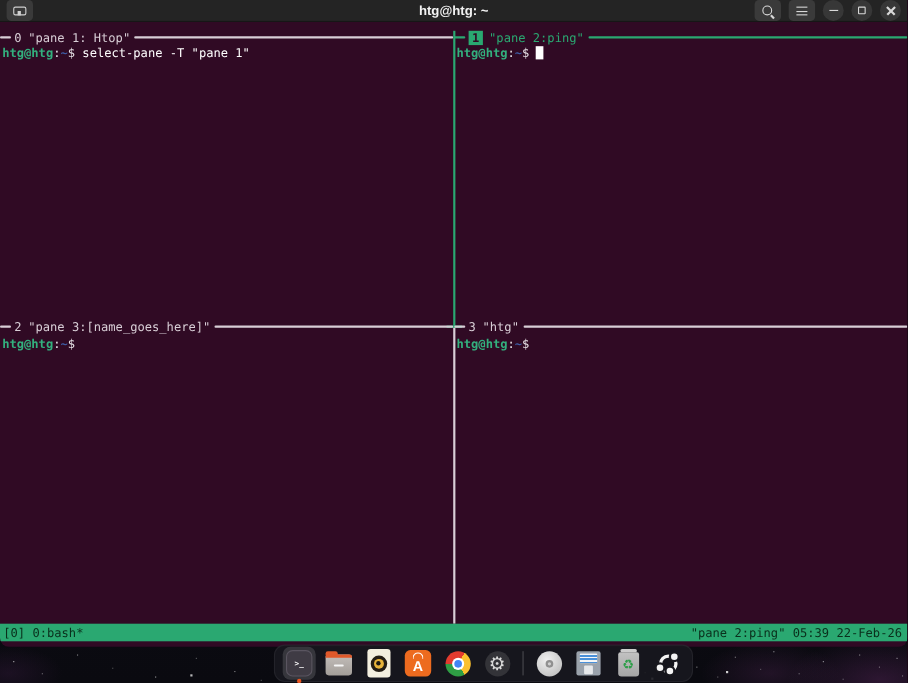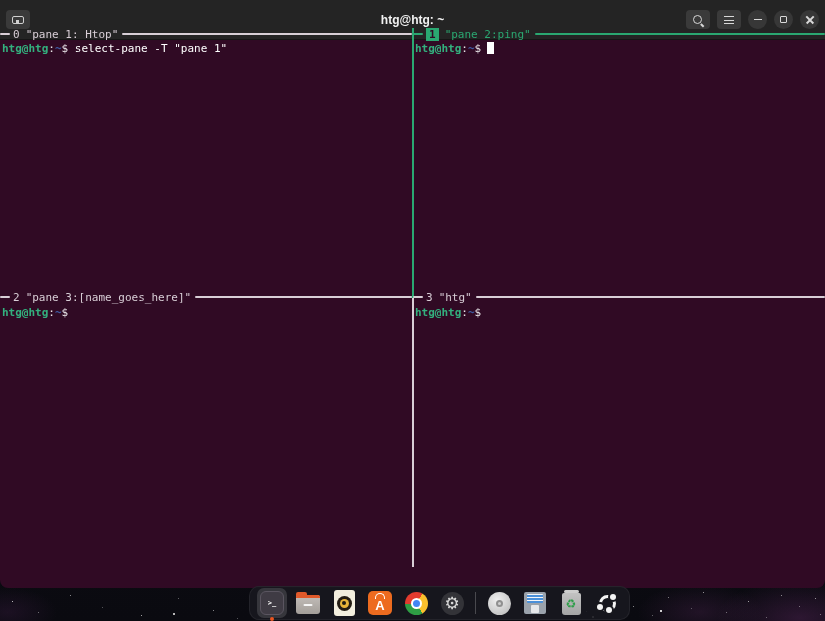--- a/index.html
+++ b/index.html
@@ -28,21 +28,21 @@
     726px 612px rgba(255,255,255,.4),748px 601px rgba(255,255,255,.6),766px 617px rgba(255,255,255,.35),
     781px 595px rgba(255,255,255,.5),799px 606px rgba(255,255,255,.4),815px 598px rgba(255,255,255,.55),
     820px 614px rgba(255,255,255,.4),586px 611px rgba(255,255,255,.5);}
   .stars::before{content:"";position:absolute;width:2px;height:2px;background:transparent;box-shadow:
     592px 616px #ffffff, 660px 610px rgba(255,255,255,.8), 173px 613px rgba(255,255,255,.7);}
 
   
   .terminal-window{position:absolute;left:0;top:0;width:825px;height:588px;
     border-radius:0 0 8px 8px;overflow:hidden;background:var(--terminal-bg,#300a24);}
 
-  .headerbar{position:relative;height:40px;background:var(--header-bg,#242424);
+  .headerbar{position:relative;height:20px;background:var(--header-bg,#242424);
     border-bottom:1px solid #161616;display:flex;align-items:center;}
   .hb-title{position:absolute;left:0;right:0;text-align:center;color:#f2f2f2;
     font-size:12px;font-weight:bold;pointer-events:none;}
   .hb-left{position:absolute;left:6px;display:flex;}
   .hb-right{position:absolute;right:6px;display:flex;align-items:center;gap:7px;}
   .hb-btn{border:none;cursor:pointer;display:flex;align-items:center;justify-content:center;}
   .hb-btn.square{width:24px;height:19px;border-radius:4px;background:#3a3a3a;}
   .hb-btn.circle{width:19px;height:19px;border-radius:50%;background:#373737;}
   .tab-icon{position:relative;width:12px;height:8px;border:1.5px solid #d0d0d0;border-radius:2px;display:block;}
   .tab-icon::after{content:"";position:absolute;left:3px;bottom:-1px;width:3px;height:4px;background:#d0d0d0;}
@@ -230,20 +230,24 @@
           <span class="bnum">3</span>
           <span class="btitle">"htg"</span>
           <span class="bline grow"></span>
         </div>
       </div>
 
       <div class="prompt p2"><span class="u">htg@htg</span><span class="c">:</span><span class="pth">~</span><span class="c">$</span></div>
 
       <div class="prompt p3"><span class="u">htg@htg</span><span class="c">:</span><span class="pth">~</span><span class="c">$</span></div>
 
+      <div class="statusbar">
+        <span class="sl">[0] 0:bash*</span>
+        <span class="sr">"pane 2:ping" 05:39 22-Feb-26</span>
+      </div>
 
     </div>
   </div>
 
   <div class="dock">
     <div class="dock-item focused">
       <span class="ic-terminal">&gt;_</span>
       <span class="run-dot"></span>
     </div>
     <div class="dock-item">

